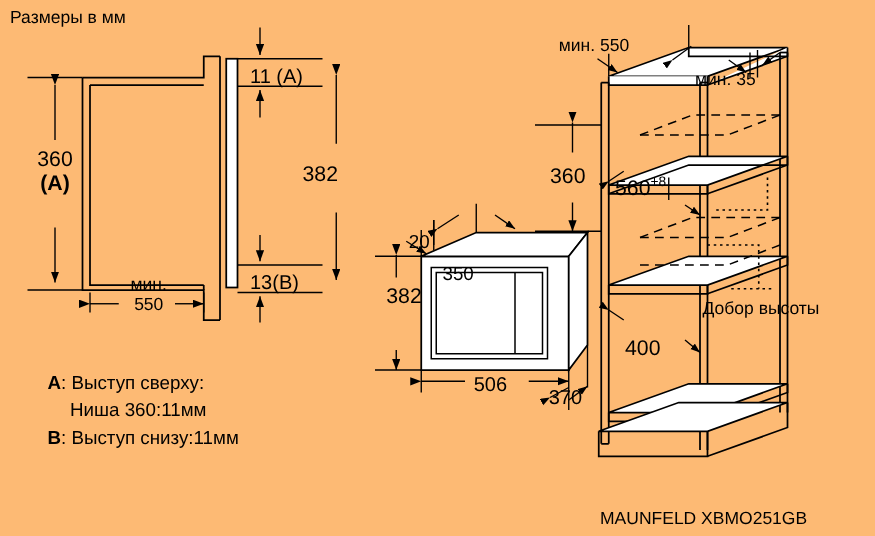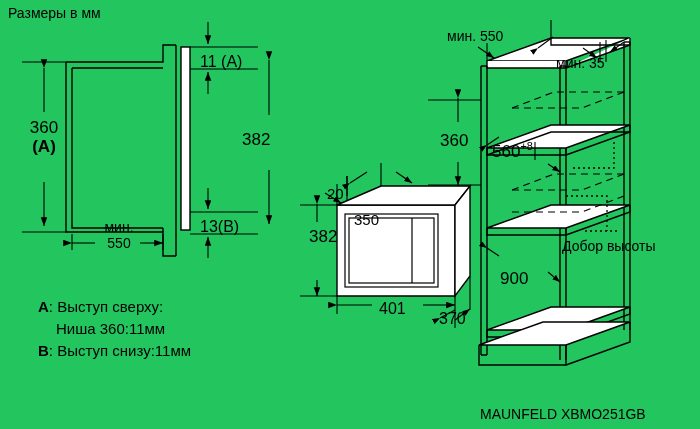--- a/index.html
+++ b/index.html
@@ -1,19 +1,19 @@
 <!DOCTYPE html>
 <html><head>
 <meta charset="utf-8">
 <style>
   html,body{margin:0;padding:0;background:#ffffff;}
   #page{
     position:relative;
     width:700px;height:429px;
-    background:#22c55e;
+    background:#fdba74;
     font-family:"Liberation Sans",sans-serif;
     color:#000000;
     overflow:hidden;
   }
   svg{position:absolute;left:0;top:0;}
   .lbl{position:absolute;font-family:"Liberation Sans",sans-serif;color:#000;white-space:nowrap;}
   #title{left:8px;top:5px;font-size:14px;}
   #model{left:480px;top:406px;font-size:14px;}
 
   
@@ -256,27 +256,27 @@
 
   <div class="lbl" id="legend">
     <b>A</b><span>: Выступ сверху:</span><br>
     <span class="ind">Ниша 360:11мм</span><br>
     <b>B</b><span>: Выступ снизу:11мм</span>
   </div>
 
   <div class="lbl" id="m-350">350</div>
   <div class="lbl" id="m-20">20</div>
   <div class="lbl" id="m-382">382</div>
-  <div class="lbl" id="m-595">401</div>
+  <div class="lbl" id="m-595">506</div>
   <div class="lbl" id="m-370">370</div>
 
   <div class="lbl" id="r-min550">мин. 550</div>
   <div class="lbl" id="r-min35">мин. 35</div>
   <div class="lbl" id="r-360">360</div>
   <div class="lbl" id="r-560">
     <span>560</span><sup>+8</sup>
   </div>
-  <div class="lbl" id="r-600">900</div>
+  <div class="lbl" id="r-600">400</div>
 
   <div class="lbl" id="r-dobor">Добор высоты</div>
 
   <div class="lbl" id="model">MAUNFELD XBMO251GB</div>
 </div>
 
 </body></html>

